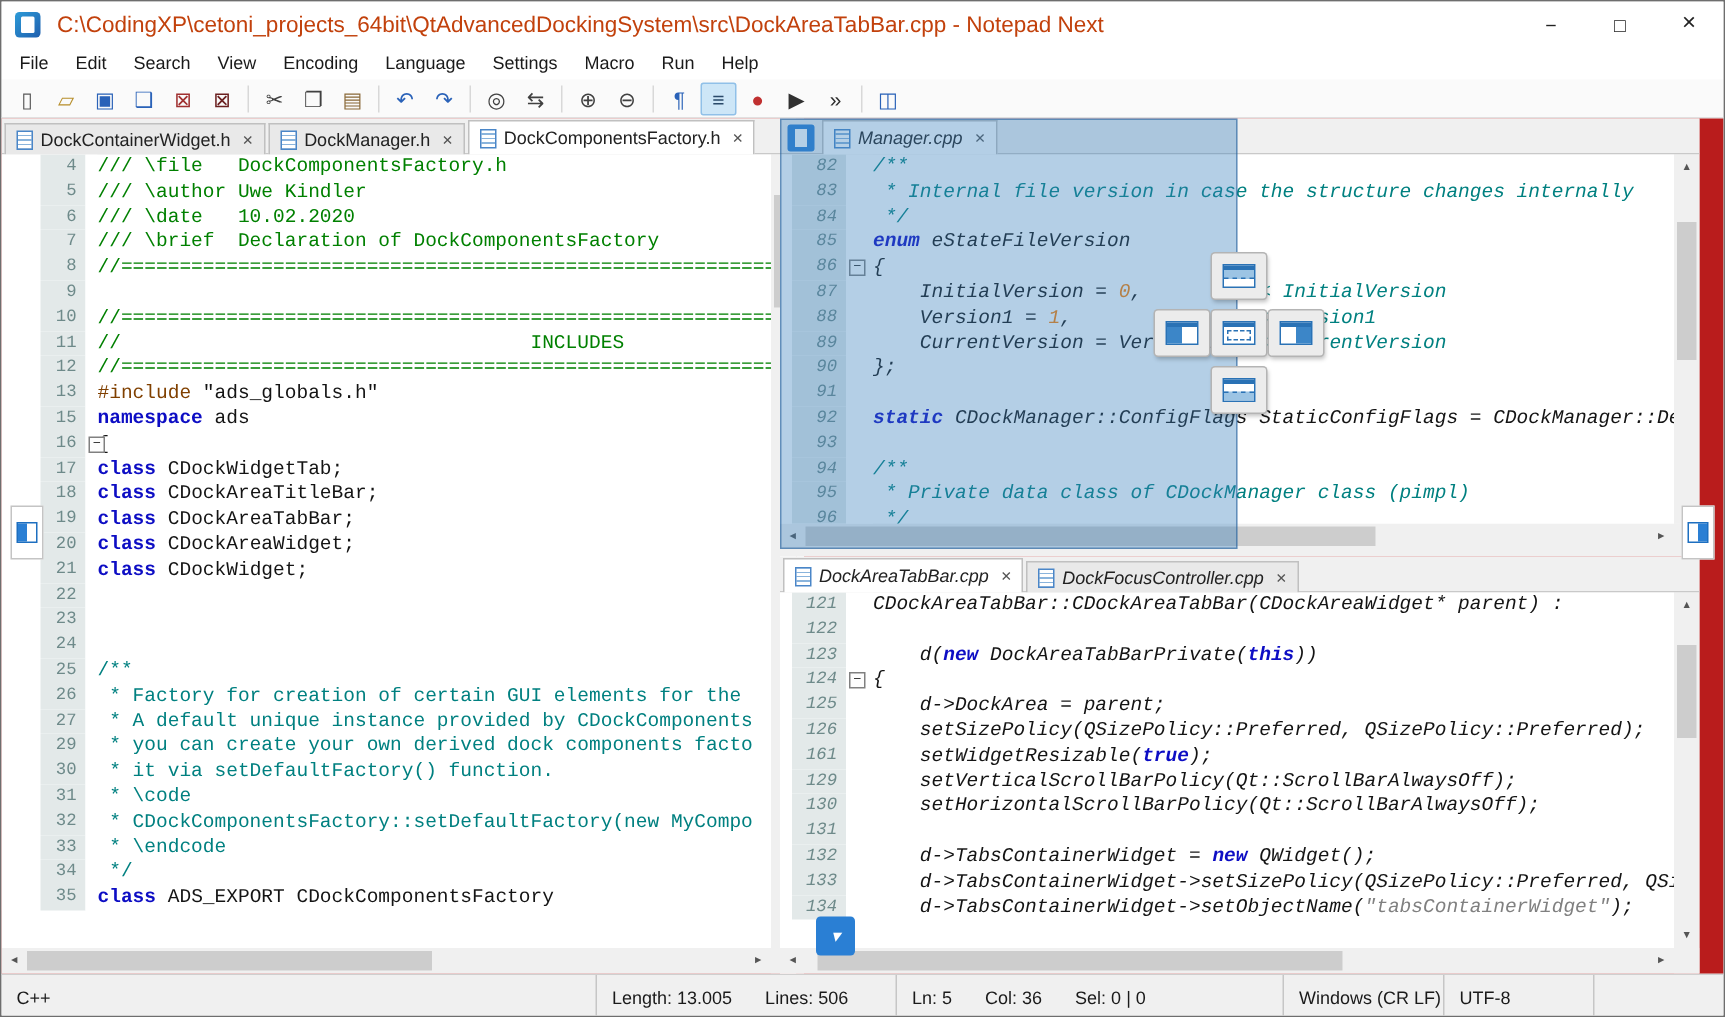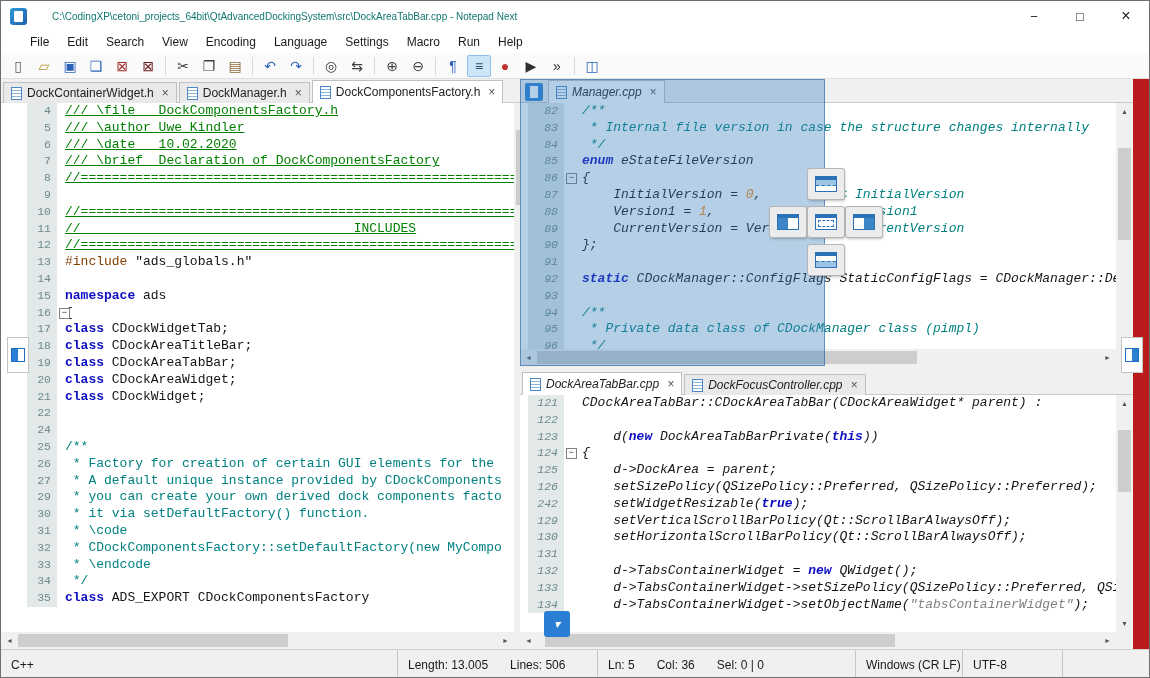--- a/index.html
+++ b/index.html
@@ -4,27 +4,27 @@
 <style>
   * { box-sizing: border-box; margin: 0; padding: 0; }
   html,body { width:1150px; height:678px; }
   body { font-family:"Liberation Sans", sans-serif; background:#fff; overflow:hidden; }
   .window { position:relative; width:1150px; height:678px; border:1px solid #6e6e6e; background:#fff; overflow:hidden; }
 
   
   .titlebar { height:30px; display:flex; align-items:center; padding-left:9px; background:#fff; }
   .app-icon { width:17px; height:17px; border-radius:3px; background:linear-gradient(135deg,#2d9bd8,#1f5fae); position:relative; flex:none; }
   .app-icon::after { content:""; position:absolute; left:4px; top:3px; right:4px; bottom:3px; background:#fff; border-radius:1px; }
-  .title { font-size:10px; color:#0f766e; margin-left:25px; white-space:nowrap; }
+  .title { font-size:15px; color:#c2410c; margin-left:11px; white-space:nowrap; }
   .win-controls { margin-left:auto; display:flex; height:30px; }
   .win-btn { width:46px; height:30px; display:flex; align-items:center; justify-content:center; font-size:13px; color:#222; }
   .win-btn.close { font-size:16px; }
 
   
-  .menubar { height:22px; display:flex; align-items:center; padding-left:20px; background:#fff; font-size:12px; color:#1a1a1a; }
+  .menubar { height:22px; display:flex; align-items:center; padding-left:3px; background:#fff; font-size:12px; color:#1a1a1a; }
   .menu-item { padding:3px 9px; }
 
   
   .toolbar { height:26px; display:flex; align-items:center; background:#fafafa; border-bottom:1px solid #e0e0e0; padding-left:4px; }
   .tb-btn { width:24px; height:22px; display:flex; align-items:center; justify-content:center; font-size:14px; margin:0 1px; border:1px solid transparent; border-radius:2px; }
   .tb-btn.active { background:#cde6f7; border-color:#90c0e8; }
   .tb-sep { width:1px; height:18px; background:#d8d8d8; margin:0 4px; }
 
   
   .main { position:relative; width:1148px; height:570px; background:#b91c1c; }
@@ -57,21 +57,21 @@
   .foldbox { position:absolute; left:2px; top:3px; width:11px; height:11px; border:1px solid #808080; background:#fdfdfd; font-size:9px; line-height:9px; text-align:center; color:#333; }
   .code { flex:none; }
   .pane-left .bm { width:26px; } .pane-left .ln { width:30px; } .pane-left .foldcol { width:8px; }
   .pane-top .bm, .pane-bottom .bm { width:8px; }
   .pane-top .ln, .pane-bottom .ln { width:36px; }
   .pane-top .foldcol, .pane-bottom .foldcol { width:18px; }
 
   .tk-d { color:#141414; }
   .tk-k { color:#0d0dc4; font-weight:bold; }
   .tk-c { color:#008080; }
-  .tk-cl{ color:#008000;text-decoration:underline; }
+  .tk-cl{ color:#008000; }
   .tk-p { color:#804000; }
   .tk-s { color:#808080; }
   .tk-n { color:#ff8000; }
 
   
   .vscroll { width:17px; flex:none; display:flex; flex-direction:column; background:#f0f0f0; }
   .sarr { height:17px; width:17px; display:flex; align-items:center; justify-content:center; font-size:7px; color:#555; flex:none; }
   .strack { flex:1; position:relative; }
   .vscroll .sthumb { position:absolute; left:2px; right:2px; background:#cdcdcd; }
   .hscroll { height:17px; flex:none; display:flex; background:#f0f0f0; }
@@ -190,29 +190,29 @@
             <div class="line"><span class="bm"></span><span class="ln">4</span><span class="foldcol"></span><span class="code"><span class="tk-cl">/// \file   DockComponentsFactory.h</span></span></div>
             <div class="line"><span class="bm"></span><span class="ln">5</span><span class="foldcol"></span><span class="code"><span class="tk-cl">/// \author Uwe Kindler</span></span></div>
             <div class="line"><span class="bm"></span><span class="ln">6</span><span class="foldcol"></span><span class="code"><span class="tk-cl">/// \date   10.02.2020</span></span></div>
             <div class="line"><span class="bm"></span><span class="ln">7</span><span class="foldcol"></span><span class="code"><span class="tk-cl">/// \brief  Declaration of DockComponentsFactory</span></span></div>
             <div class="line"><span class="bm"></span><span class="ln">8</span><span class="foldcol"></span><span class="code"><span class="tk-cl">//=============================================================================</span></span></div>
             <div class="line"><span class="bm"></span><span class="ln">9</span><span class="foldcol"></span><span class="code"></span></div>
             <div class="line"><span class="bm"></span><span class="ln">10</span><span class="foldcol"></span><span class="code"><span class="tk-cl">//=============================================================================</span></span></div>
             <div class="line"><span class="bm"></span><span class="ln">11</span><span class="foldcol"></span><span class="code"><span class="tk-cl">//                                   INCLUDES</span></span></div>
             <div class="line"><span class="bm"></span><span class="ln">12</span><span class="foldcol"></span><span class="code"><span class="tk-cl">//=============================================================================</span></span></div>
             <div class="line"><span class="bm"></span><span class="ln">13</span><span class="foldcol"></span><span class="code"><span class="tk-p">#include </span><span class="tk-d">"ads_globals.h"</span></span></div>
-            <div class="line"><span class="bm"></span><span class="ln">14</span><span class="foldcol"></span><span class="code"></span></div>
             <div class="line"><span class="bm"></span><span class="ln">15</span><span class="foldcol"></span><span class="code"><span class="tk-k">namespace</span><span class="tk-d"> ads</span></span></div>
             <div class="line"><span class="bm"></span><span class="ln">16</span><span class="foldcol"><span class="foldbox">−</span></span><span class="code"><span class="tk-d">{</span></span></div>
             <div class="line"><span class="bm"></span><span class="ln">17</span><span class="foldcol"></span><span class="code"><span class="tk-k">class</span><span class="tk-d"> CDockWidgetTab;</span></span></div>
             <div class="line"><span class="bm"></span><span class="ln">18</span><span class="foldcol"></span><span class="code"><span class="tk-k">class</span><span class="tk-d"> CDockAreaTitleBar;</span></span></div>
             <div class="line"><span class="bm"></span><span class="ln">19</span><span class="foldcol"></span><span class="code"><span class="tk-k">class</span><span class="tk-d"> CDockAreaTabBar;</span></span></div>
             <div class="line"><span class="bm"></span><span class="ln">20</span><span class="foldcol"></span><span class="code"><span class="tk-k">class</span><span class="tk-d"> CDockAreaWidget;</span></span></div>
             <div class="line"><span class="bm"></span><span class="ln">21</span><span class="foldcol"></span><span class="code"><span class="tk-k">class</span><span class="tk-d"> CDockWidget;</span></span></div>
             <div class="line"><span class="bm"></span><span class="ln">22</span><span class="foldcol"></span><span class="code"></span></div>
+            <div class="line"><span class="bm"></span><span class="ln">23</span><span class="foldcol"></span><span class="code"></span></div>
             <div class="line"><span class="bm"></span><span class="ln">24</span><span class="foldcol"></span><span class="code"></span></div>
             <div class="line"><span class="bm"></span><span class="ln">25</span><span class="foldcol"></span><span class="code"><span class="tk-c">/**</span></span></div>
             <div class="line"><span class="bm"></span><span class="ln">26</span><span class="foldcol"></span><span class="code"><span class="tk-c"> * Factory for creation of certain GUI elements for the</span></span></div>
             <div class="line"><span class="bm"></span><span class="ln">27</span><span class="foldcol"></span><span class="code"><span class="tk-c"> * A default unique instance provided by CDockComponents</span></span></div>
             <div class="line"><span class="bm"></span><span class="ln">29</span><span class="foldcol"></span><span class="code"><span class="tk-c"> * you can create your own derived dock components facto</span></span></div>
             <div class="line"><span class="bm"></span><span class="ln">30</span><span class="foldcol"></span><span class="code"><span class="tk-c"> * it via setDefaultFactory() function.</span></span></div>
             <div class="line"><span class="bm"></span><span class="ln">31</span><span class="foldcol"></span><span class="code"><span class="tk-c"> * \code</span></span></div>
             <div class="line"><span class="bm"></span><span class="ln">32</span><span class="foldcol"></span><span class="code"><span class="tk-c"> * CDockComponentsFactory::setDefaultFactory(new MyCompo</span></span></div>
             <div class="line"><span class="bm"></span><span class="ln">33</span><span class="foldcol"></span><span class="code"><span class="tk-c"> * \endcode</span></span></div>
             <div class="line"><span class="bm"></span><span class="ln">34</span><span class="foldcol"></span><span class="code"><span class="tk-c"> */</span></span></div>
@@ -296,21 +296,21 @@
             </div>
           </div>
           <div class="edrow">
             <div class="codearea">
               <div class="line"><span class="bm"></span><span class="ln">121</span><span class="foldcol"></span><span class="code"><span class="tk-d">CDockAreaTabBar::CDockAreaTabBar(CDockAreaWidget* parent) :</span></span></div>
               <div class="line"><span class="bm"></span><span class="ln">122</span><span class="foldcol"></span></div>
               <div class="line"><span class="bm"></span><span class="ln">123</span><span class="foldcol"></span><span class="code"><span class="tk-d">    d(</span><span class="tk-k">new</span><span class="tk-d"> DockAreaTabBarPrivate(</span><span class="tk-k">this</span><span class="tk-d">))</span></span></div>
               <div class="line"><span class="bm"></span><span class="ln">124</span><span class="foldcol"><span class="foldbox">−</span></span><span class="code"><span class="tk-d">{</span></span></div>
               <div class="line"><span class="bm"></span><span class="ln">125</span><span class="foldcol"></span><span class="code"><span class="tk-d">    d-&gt;DockArea = parent;</span></span></div>
               <div class="line"><span class="bm"></span><span class="ln">126</span><span class="foldcol"></span><span class="code"><span class="tk-d">    setSizePolicy(QSizePolicy::Preferred, QSizePolicy::Preferred);</span></span></div>
-              <div class="line"><span class="bm"></span><span class="ln">242</span><span class="foldcol"></span><span class="code"><span class="tk-d">    setWidgetResizable(</span><span class="tk-k">true</span><span class="tk-d">);</span></span></div>
+              <div class="line"><span class="bm"></span><span class="ln">161</span><span class="foldcol"></span><span class="code"><span class="tk-d">    setWidgetResizable(</span><span class="tk-k">true</span><span class="tk-d">);</span></span></div>
               <div class="line"><span class="bm"></span><span class="ln">129</span><span class="foldcol"></span><span class="code"><span class="tk-d">    setVerticalScrollBarPolicy(Qt::ScrollBarAlwaysOff);</span></span></div>
               <div class="line"><span class="bm"></span><span class="ln">130</span><span class="foldcol"></span><span class="code"><span class="tk-d">    setHorizontalScrollBarPolicy(Qt::ScrollBarAlwaysOff);</span></span></div>
               <div class="line"><span class="bm"></span><span class="ln">131</span><span class="foldcol"></span><span class="code"></span></div>
               <div class="line"><span class="bm"></span><span class="ln">132</span><span class="foldcol"></span><span class="code"><span class="tk-d">    d-&gt;TabsContainerWidget = </span><span class="tk-k">new</span><span class="tk-d"> QWidget();</span></span></div>
               <div class="line"><span class="bm"></span><span class="ln">133</span><span class="foldcol"></span><span class="code"><span class="tk-d">    d-&gt;TabsContainerWidget-&gt;setSizePolicy(QSizePolicy::Preferred, QSizePolicy::Preferred);</span></span></div>
               <div class="line"><span class="bm"></span><span class="ln">134</span><span class="foldcol"></span><span class="code"><span class="tk-d">    d-&gt;TabsContainerWidget-&gt;setObjectName(</span><span class="tk-s">"tabsContainerWidget"</span><span class="tk-d">);</span></span></div>
             </div>
             <div class="vscroll">
               <div class="sarr">▲</div>
               <div class="strack">

